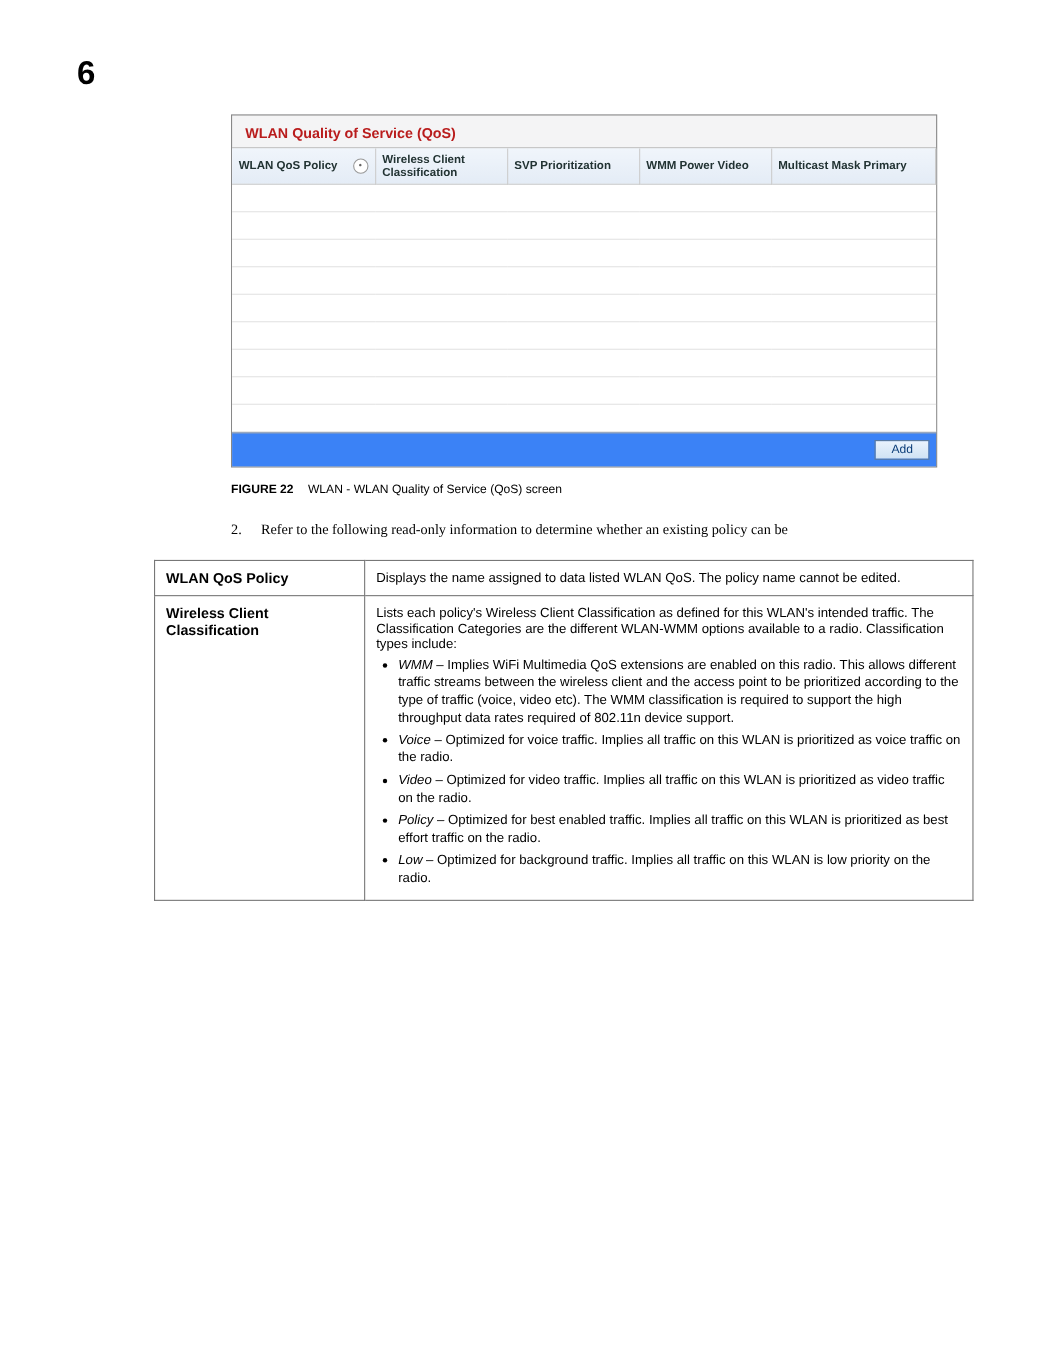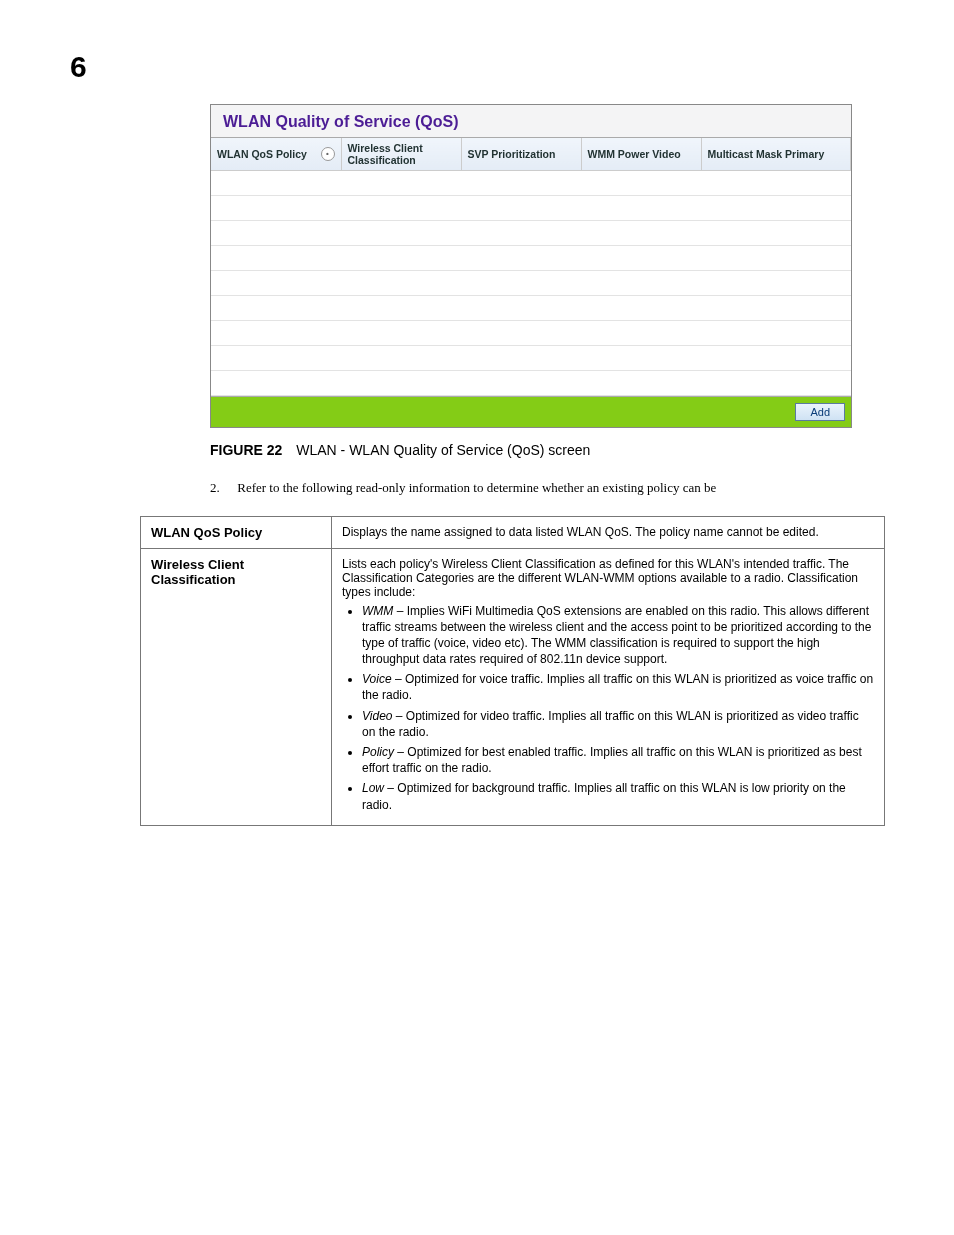--- a/index.html
+++ b/index.html
@@ -17,23 +17,23 @@
   }
   .content {
     margin-left: 140px;
   }
   .qos-panel {
     border: 1px solid #888;
     background: #f4f4f5;
     width: 640px;
   }
   .qos-title {
-    font-size: 16px;
-    font-weight: bold;
-    color: #4c1d95;
+    font-size: 13px;
+    font-weight: bold;
+    color: #b91c1c;
     padding: 8px 12px 6px 12px;
     border-bottom: 1px solid #aaa;
   }
   .qos-table {
     width: 100%;
     border-collapse: collapse;
     table-layout: fixed;
     background: #fff;
   }
   .qos-table th {
@@ -65,34 +65,34 @@
     text-align:center; color:#666;
     background:#fff;
   }
   .center { text-align: center !important; }
   .cross { color: #c22; font-weight:bold; font-size:12px; }
   .check { color: #3a8a3a; font-weight:bold; font-size:12px; }
   .qos-footer {
     padding: 6px;
     text-align: right;
     border-top: 1px solid #aaa;
-    background: #84cc16;
+    background: #3b82f6;
   }
   .add-btn {
     display:inline-block;
     border: 1px solid #5a7aa0;
     background: linear-gradient(#eaf3fc, #cfe2f4);
     font-size: 11px;
     padding: 2px 14px;
     color: #0a3c78;
     cursor: pointer;
   }
   .figure-caption {
     margin-top: 14px;
-    font-size: 14px;
+    font-size: 11px;
   }
   .figure-caption .fignum { font-weight: bold; margin-right: 10px; }
   .step {
     margin-top: 20px;
     font-size: 13px;
     line-height: 1.5;
     padding-left: 0;
     font-family: Liberation Serif, serif;
   }
   .step .num { display:inline-block; width:24px; }

